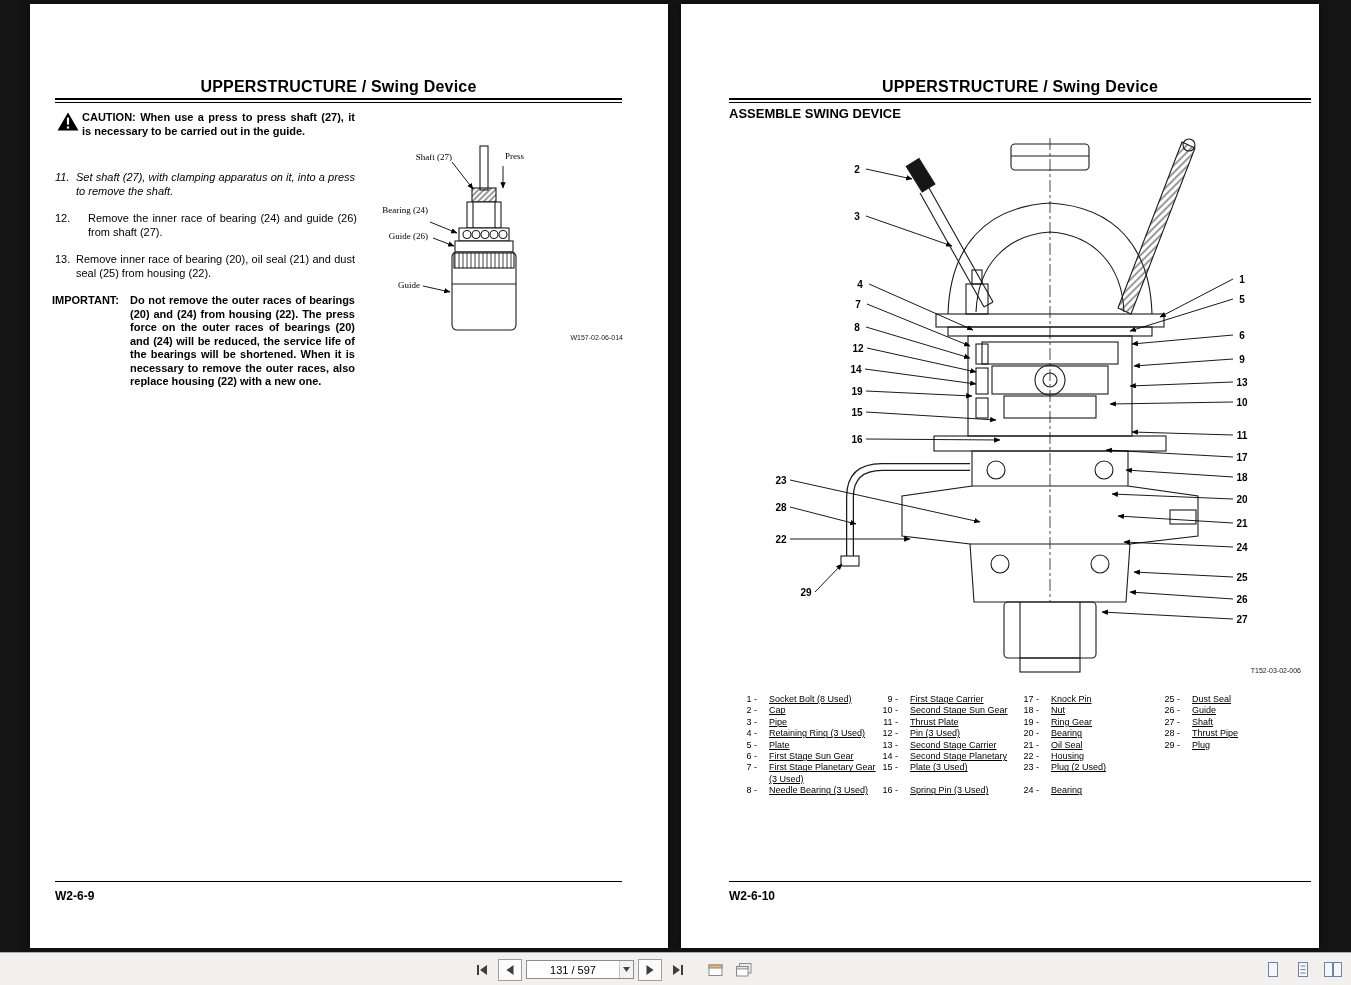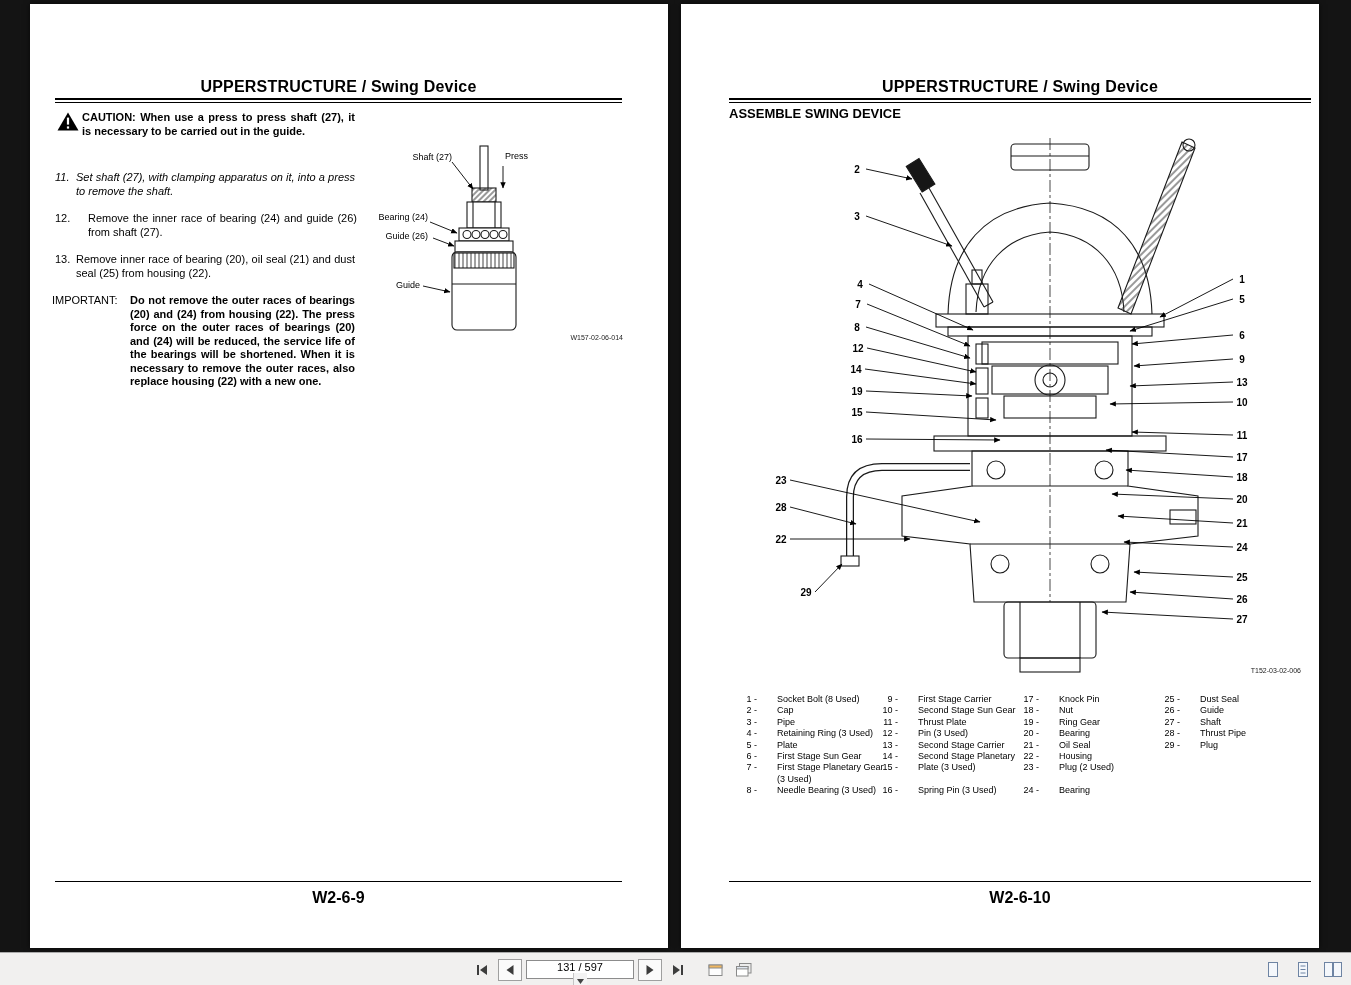--- a/index.html
+++ b/index.html
@@ -51,85 +51,85 @@
     top: 877px;
     height: 1px;
     background: #000;
   }
   .page.left  .footer-rule { left: 25px; width: 567px; }
   .page.right .footer-rule { left: 48px; width: 582px; }
 
   .footer-text {
     position: absolute;
     top: 885px;
-    text-align: center;
+    text-align: left;
     font-weight: bold;
-    font-size: 16px;
+    font-size: 12px;
   }
   .page.left  .footer-text { left: 25px; width: 567px; }
   .page.right .footer-text { left: 48px; width: 582px; }
 
   
   .caution-icon { position: absolute; left: 27px; top: 108px; }
   .caution-text {
     position: absolute; left: 52px; top: 107px; width: 273px;
     font-size: 11px; line-height: 13.5px; font-weight: bold; text-align: justify;
   }
   .step { position: absolute; left: 25px; width: 302px; display: flex; }
   .step .sn { flex: none; width: 21px; font-size: 11px; line-height: 13.5px; }
   .step .st { width: 279px; font-size: 11px; line-height: 13.5px; text-align: justify; }
   .step.s11 { top: 167px; font-style: italic; }
   .step.s12 { top: 208px; gap: 12px; }
   .step.s13 { top: 249px; }
 
   .important { position: absolute; left: 22px; top: 290px; width: 305px; display: flex; }
-  .important .il { flex: none; width: 78px; font-size: 11px; line-height: 13.5px; font-weight: normal; }
+  .important .il { flex: none; width: 78px; font-size: 11px; line-height: 13.5px; font-weight: bold; }
   .important .it { width: 225px; font-size: 11px; line-height: 13.5px; font-weight: bold; text-align: justify; }
 
   
   .press-figure { position: absolute; left: 340px; top: 140px; width: 260px; height: 205px; }
   .press-figure svg.fig-svg { position: absolute; inset: 0; }
   .pdraw * { fill: #fff; stroke: #1a1a1a; stroke-width: 1.1; }
   .pleaders line { stroke: #000; stroke-width: .9; fill: none; }
-  .fig-label { position: absolute; font-size: 9px; line-height: 10px; white-space: nowrap; }
+  .fig-label { position: absolute; font-size: 9px; line-height: 10px; white-space: nowrap; font-family: Liberation Serif, serif; }
   .fig-ref { position: absolute; font-size: 7px; color: #222; white-space: nowrap; }
 
   
   .section-title { position: absolute; left: 48px; top: 102px; font-weight: bold; font-size: 13px; }
   .assembly-svg { position: absolute; left: 49px; top: 130px; width: 582px; height: 558px; }
   .adraw * { fill: none; stroke: #1a1a1a; stroke-width: 1.1; }
   .leader { stroke: #000; stroke-width: .9; fill: none; }
   .callout-num { font: bold 10px "Liberation Sans", sans-serif; text-anchor: middle; fill: #000; }
   .fig-ref-right { position: absolute; left: 470px; top: 663px; width: 150px; text-align: right; font-size: 7px; color: #222; }
 
   .parts-col { position: absolute; top: 690px; width: 140px; }
   .parts-col.c0 { left: 59px; }
   .parts-col.c1 { left: 200px; }
   .parts-col.c2 { left: 341px; }
   .parts-col.c3 { left: 482px; }
   .part-row { display: flex; font-size: 9px; line-height: 11.4px; min-height: 11.4px; }
   .part-row .pn { flex: none; width: 17px; text-align: right; white-space: pre; }
-  .part-row .pt { margin-left: 20px; white-space: nowrap; }
+  .part-row .pt { margin-left: 12px; white-space: nowrap; text-decoration: underline; }
 
   
   .toolbar {
     position: absolute; left: 0; right: 0; bottom: 0; height: 33px;
     background: #f1f0ef; border-top: 1px solid #aaa;
   }
   .nav-group { position: absolute; left: 470px; top: 0; height: 33px; display: flex; align-items: center; gap: 4px; }
   .layout-group { position: absolute; right: 6px; top: 0; height: 33px; display: flex; align-items: center; gap: 6px; }
   .tb-btn {
     width: 24px; height: 22px; display: flex; align-items: center; justify-content: center;
     background: transparent; border: 1px solid transparent; padding: 0; cursor: pointer;
   }
   .tb-btn.framed { border-color: #9f9f9f; background: #fbfbfb; }
   .tb-sep { width: 6px; }
   .page-field {
     height: 19px; width: 108px; background: #fff; border: 1px solid #8c8c8c;
-    display: flex; align-items: center; font-size: 11px; cursor: text; flex-direction: column;
+    display: flex; align-items: center; font-size: 11px; cursor: text;
   }
   .page-field .val { flex: 1; text-align: center; }
   .page-field .dd {
     flex: none; width: 14px; height: 100%; border-left: 1px solid #c4c4c4;
     display: flex; align-items: center; justify-content: center; cursor: pointer; background: #f3f3f3;
   }
 </style>
 </head>
 <body>
 
@@ -197,21 +197,21 @@
       <g class="pleaders">
         <line x1="82" y1="18" x2="103" y2="45" marker-end="url(#arrowA)"></line>
         <line x1="133" y1="22" x2="133" y2="44" marker-end="url(#arrowA)"></line>
         <line x1="60" y1="78" x2="87" y2="89" marker-end="url(#arrowA)"></line>
         <line x1="63" y1="94" x2="84" y2="102" marker-end="url(#arrowA)"></line>
         <line x1="53" y1="142" x2="80" y2="148" marker-end="url(#arrowA)"></line>
       </g>
     </svg>
     <span class="fig-label" style="left:10px;top:8px;width:72px;text-align:right;">Shaft (27)</span>
     <span class="fig-label" style="left:135px;top:7px;">Press</span>
-    <span class="fig-label" style="left:0;top:68px;width:58px;text-align:right;">Bearing (24)</span>
+    <span class="fig-label" style="left:0;top:61px;width:58px;text-align:right;">Bearing (24)</span>
     <span class="fig-label" style="left:3px;top:87px;width:55px;text-align:right;">Guide (26)</span>
     <span class="fig-label" style="left:0;top:136px;width:50px;text-align:right;">Guide</span>
     <span class="fig-ref" style="left:148px;top:190px;width:105px;text-align:right;">W157-02-06-014</span>
   </div>
 
   <div class="footer-rule"></div>
   <div class="footer-text">W2-6-9</div>
 </div>
 
 <div class="page right">

